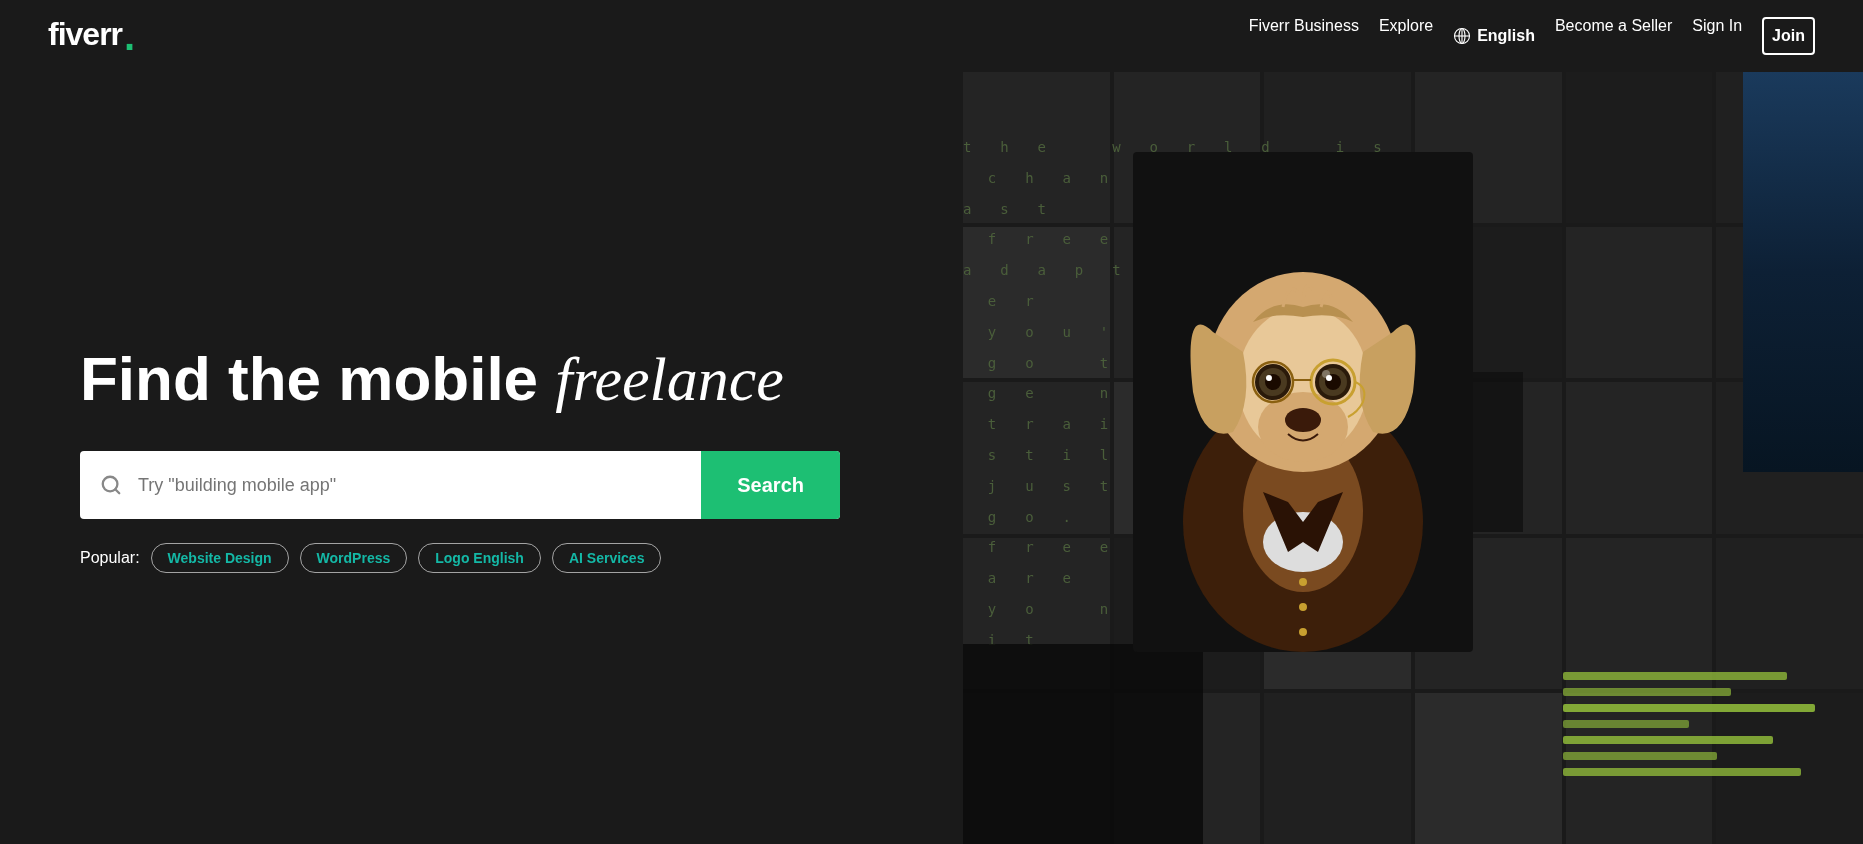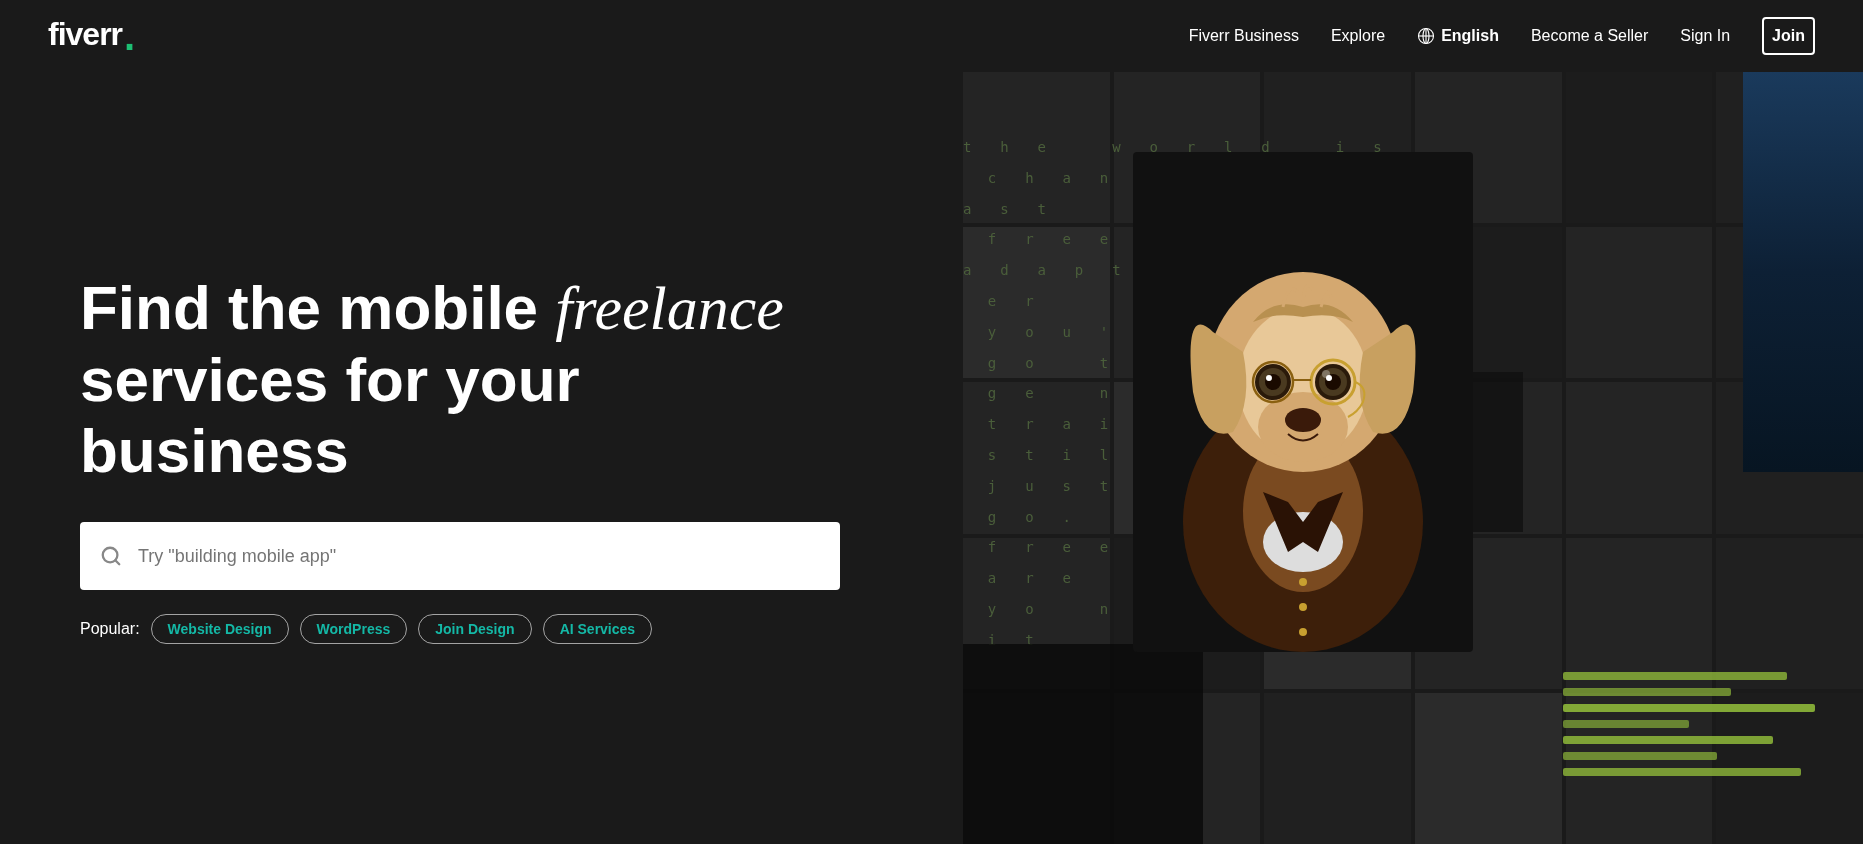--- a/index.html
+++ b/index.html
@@ -36,22 +36,21 @@
 
     .logo-dot {
       color: #1dbf73;
       font-size: 40px;
       line-height: 1;
       margin-left: 2px;
     }
 
     .nav-links {
       display: flex;
-      align-items: center;
-      gap: 32px;
+      gap: 20px;
     }
 
     .nav-link {
       color: #ffffff;
       font-size: 16px;
       font-weight: 400;
       cursor: pointer;
       white-space: nowrap;
     }
 
@@ -306,38 +305,38 @@
     <span class="nav-link">Sign In</span>
     <button class="nav-join-btn">Join</button>
   </div>
 </nav>
 
 <section class="hero">
 
   <div class="hero-content">
     <h1 class="hero-title">
       <span>Find the mobile </span><span class="hero-title-italic">freelance</span><br>
-      <span>services for your business</span>
     </h1>
 
     <div class="search-bar">
       <div class="search-icon-wrap">
         <svg width="22" height="22" viewBox="0 0 24 24" fill="none" stroke="#888" stroke-width="2.5" stroke-linecap="round" stroke-linejoin="round">
           <circle cx="11" cy="11" r="8"></circle>
           <line x1="21" y1="21" x2="16.65" y2="16.65"></line>
         </svg>
       </div>
       <input class="search-input" type="text" placeholder="Try &quot;building mobile app&quot;" style="">
+      <button class="search-btn">Search</button>
     </div>
 
     <div class="popular-row">
       <span class="popular-label">Popular:</span>
       <button class="popular-tag">Website Design</button>
       <button class="popular-tag">WordPress</button>
-      <button class="popular-tag">Join Design</button>
+      <button class="popular-tag">Logo English</button>
       <button class="popular-tag">AI Services</button>
     </div>
   </div>
 
   <div class="hero-right">
 
     <div class="mosaic-grid">
       <div class="mosaic-cell"></div>
       <div class="mosaic-cell"></div>
       <div class="mosaic-cell"></div>

